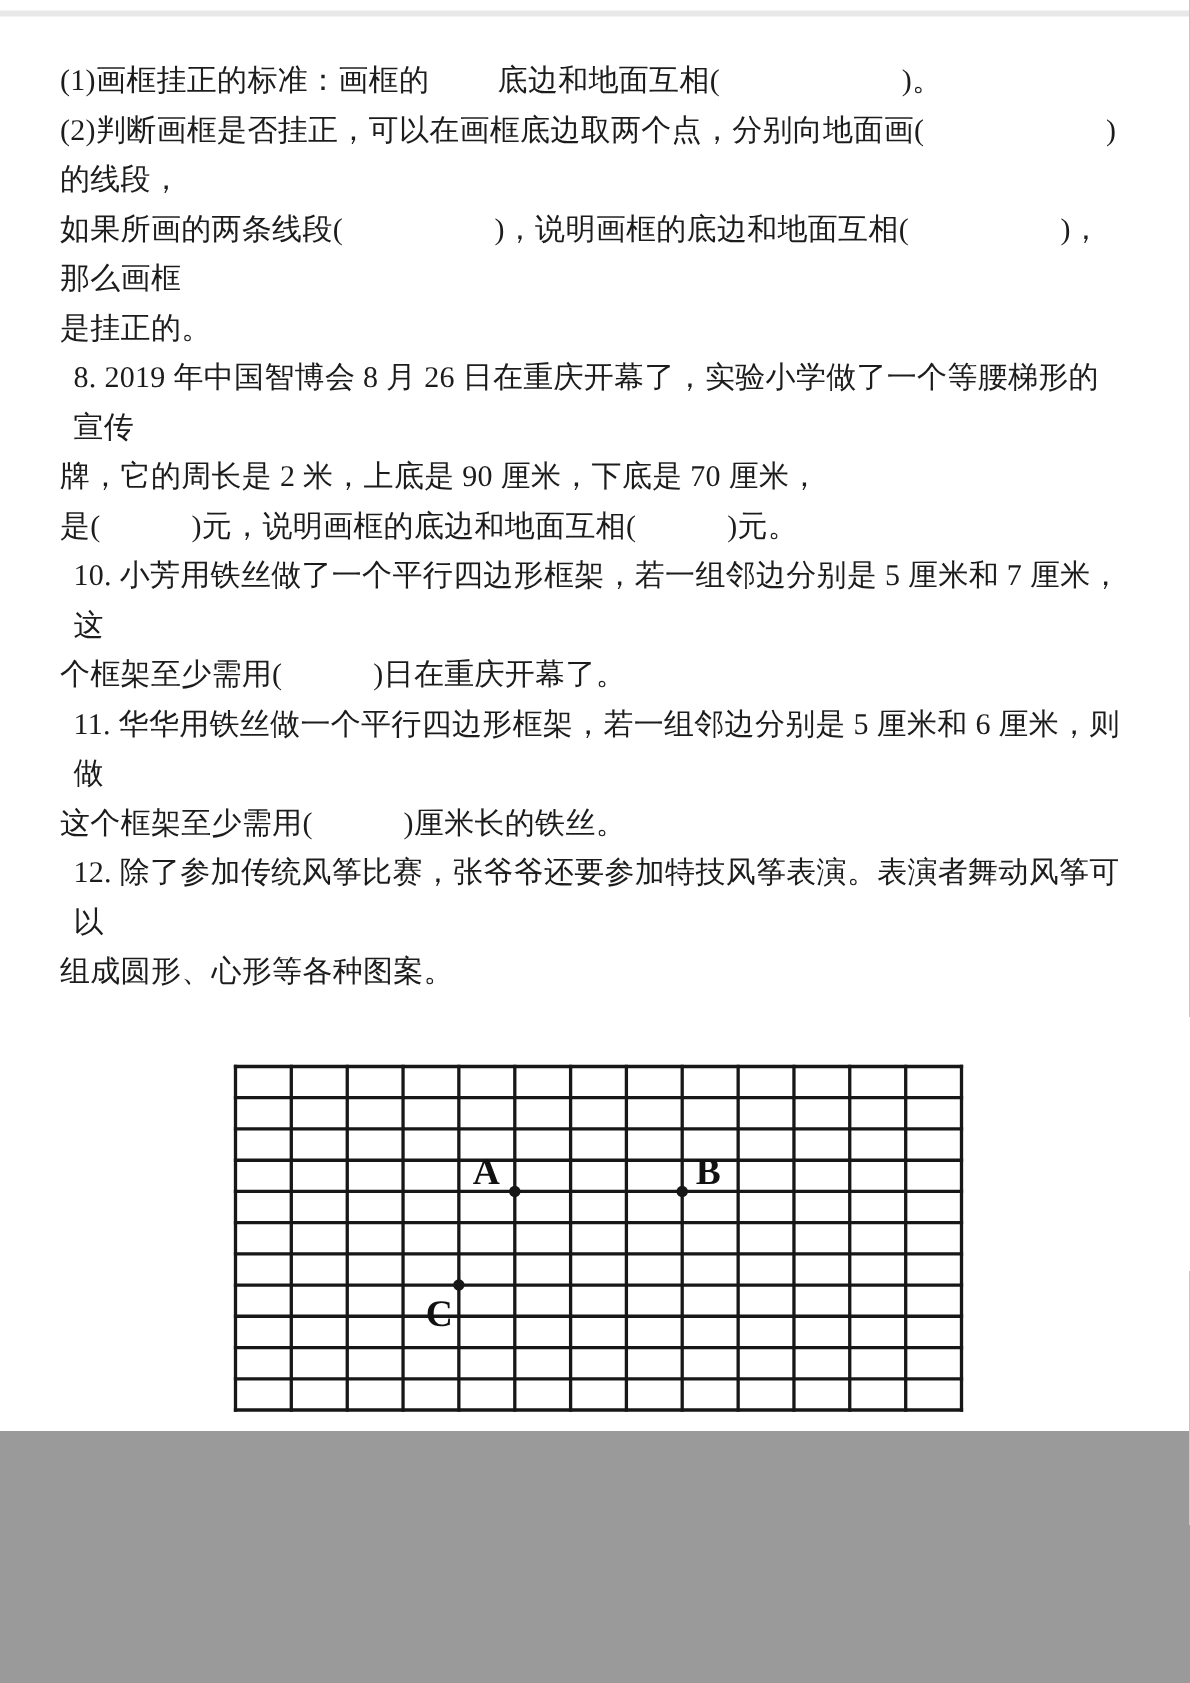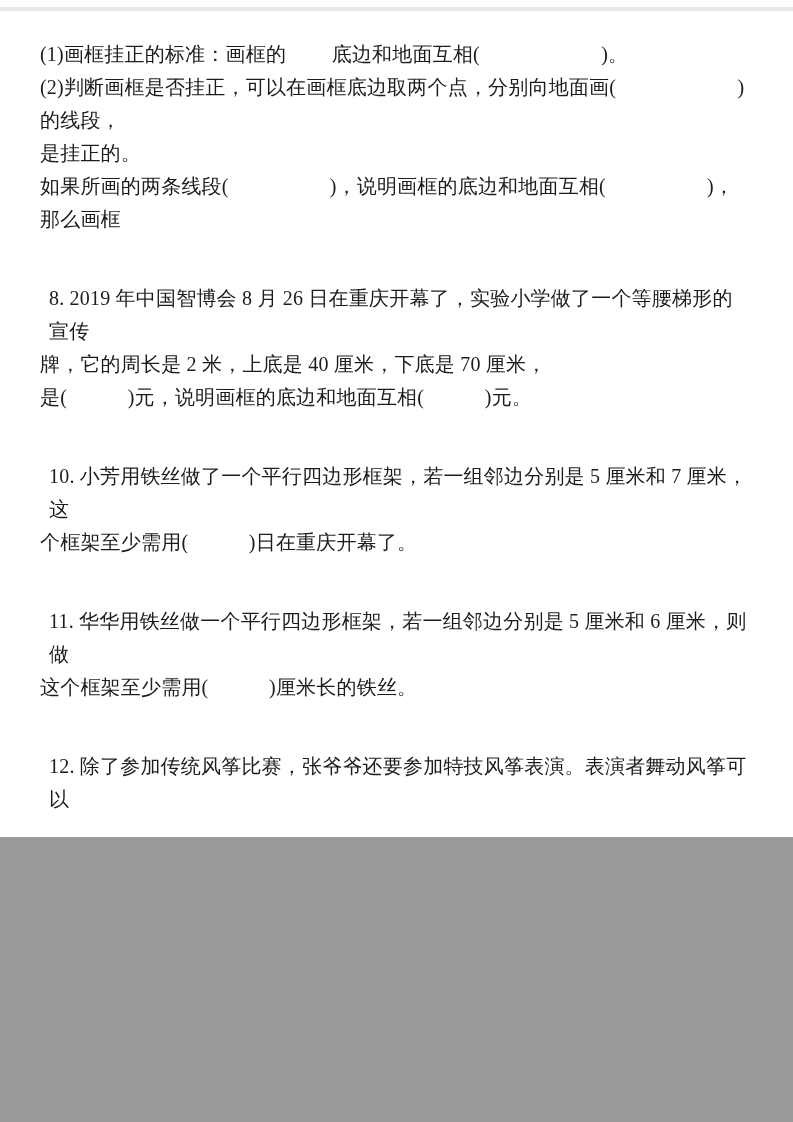--- a/index.html
+++ b/index.html
@@ -1,19 +1,19 @@
 <!DOCTYPE html>
 <html><head>
 <meta charset="utf-8">
 <style>
   html, body { margin: 0; padding: 0; background: #9a9a9a; }
   .doc {
     position: relative;
     width: 793px;
-    height: 837px;
+    height: 954px;
     margin: 0 auto;
     background: #ffffff;
     color: #1c1c1c;
     font-family: "Liberation Serif", "DejaVu Serif", serif;
     font-size: 20px;
     overflow: hidden;
     box-sizing: border-box;
     padding: 38px 42px 0 40px;
   }
   .top-band {
@@ -22,21 +22,21 @@
     width: 100%; height: 4px;
     background: #dcdcdc;
     opacity: .65;
   }
   .ln {
     margin: 0;
     line-height: 33px;
     white-space: pre-wrap;
     letter-spacing: .2px;
   }
-  .ind  { padding-left: 9px; margin-top: 46px; }
+  .ind  { padding-left: 9px; }
   .hd {
     margin: 0;
     line-height: 36px;
     font-size: 21px;
     font-weight: bold;
     font-family: "Liberation Sans", "DejaVu Sans", sans-serif;
     letter-spacing: 1px;
   }
   .fig {
     margin: 44px 0 36px 115px;
@@ -51,32 +51,33 @@
   }
 </style>
 </head>
 <body>
 
 <div class="doc">
   <div class="top-band"></div>
 
   <p class="ln">(1)画框挂正的标准：画框的　　 底边和地面互相(　　　　　　)。</p>
   <p class="ln">(2)判断画框是否挂正，可以在画框底边取两个点，分别向地面画(　　　　　　)的线段，</p>
+  <p class="ln">如果所画的两条线段(　　　　　)，说明画框的底边和地面互相(　　　　　)，那么画框</p>
   <p class="ln">是挂正的。</p>
-  <p class="ln">如果所画的两条线段(　　　　　)，说明画框的底边和地面互相(　　　　　)，那么画框</p>
   <p class="ln ind">8. 2019 年中国智博会 8 月 26 日在重庆开幕了，实验小学做了一个等腰梯形的宣传</p>
-  <p class="ln">牌，它的周长是 2 米，上底是 40 厘米，下底是 70 厘米，</p>
+  <p class="ln">牌，它的周长是 2 米，上底是 90 厘米，下底是 70 厘米，</p>
   <p class="ln">是(　　　)元，说明画框的底边和地面互相(　　　)元。</p>
   <p class="ln ind">10. 小芳用铁丝做了一个平行四边形框架，若一组邻边分别是 5 厘米和 7 厘米，这</p>
   <p class="ln">个框架至少需用(　　　)日在重庆开幕了。</p>
   <p class="ln ind">11. 华华用铁丝做一个平行四边形框架，若一组邻边分别是 5 厘米和 6 厘米，则做</p>
   <p class="ln">这个框架至少需用(　　　)厘米长的铁丝。</p>
 
 
   <p class="ln ind">12. 除了参加传统风筝比赛，张爷爷还要参加特技风筝表演。表演者舞动风筝可以</p>
+  <p class="ln">组成圆形、心形等各种图案。</p>
 
   <div class="fig">
     <svg width="488" height="233" viewBox="0 0 488 233">
         <line x1="2.0" y1="2" x2="2.0" y2="231"></line>
         <line x1="39.2" y1="2" x2="39.2" y2="231"></line>
         <line x1="76.5" y1="2" x2="76.5" y2="231"></line>
         <line x1="113.7" y1="2" x2="113.7" y2="231"></line>
         <line x1="150.9" y1="2" x2="150.9" y2="231"></line>
         <line x1="188.2" y1="2" x2="188.2" y2="231"></line>
         <line x1="225.4" y1="2" x2="225.4" y2="231"></line>

